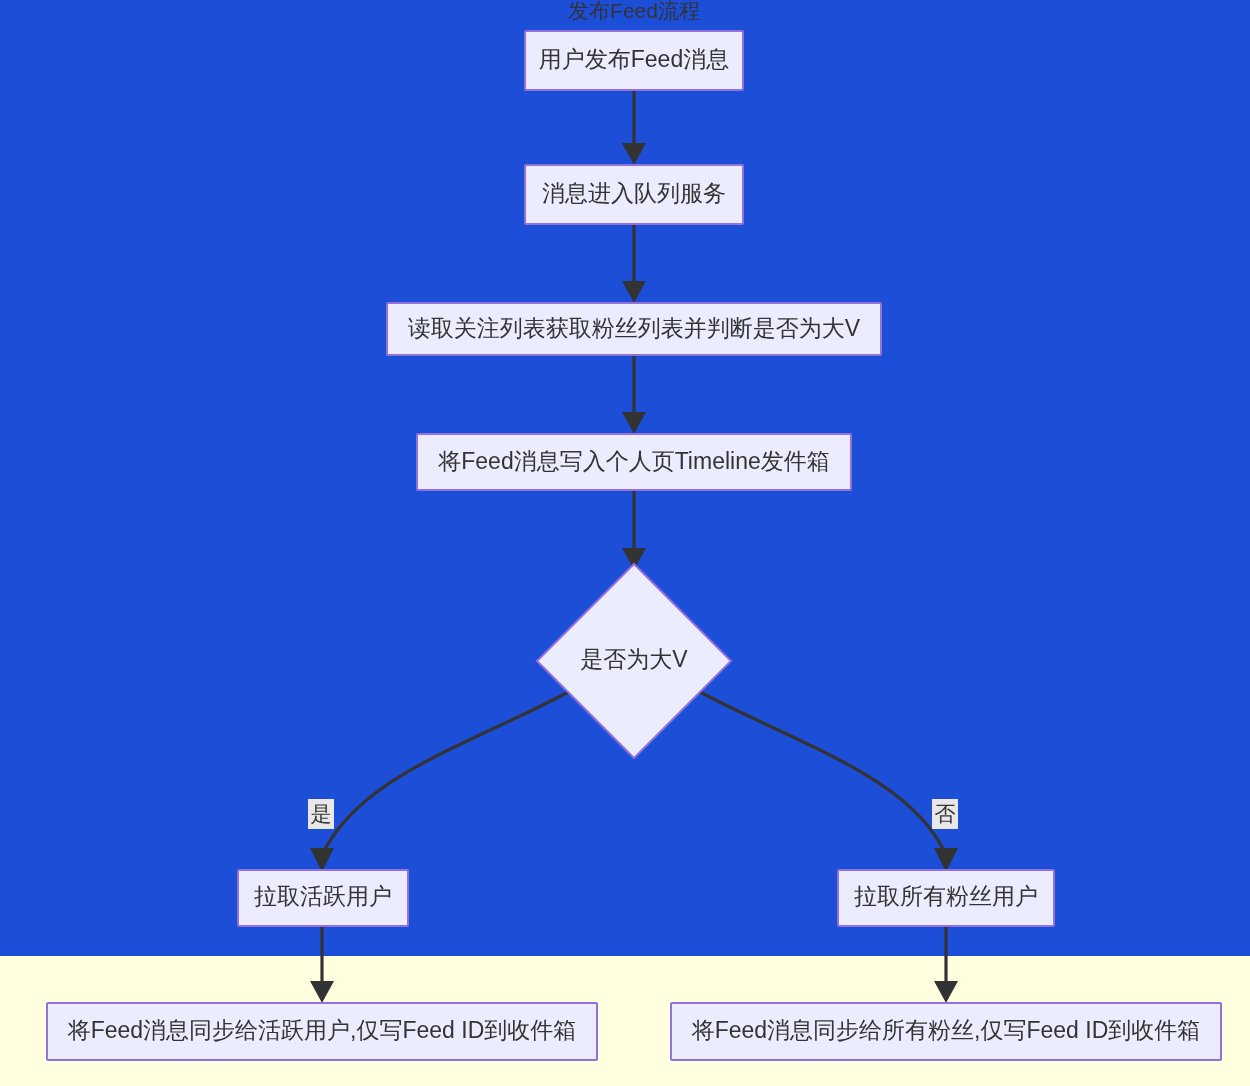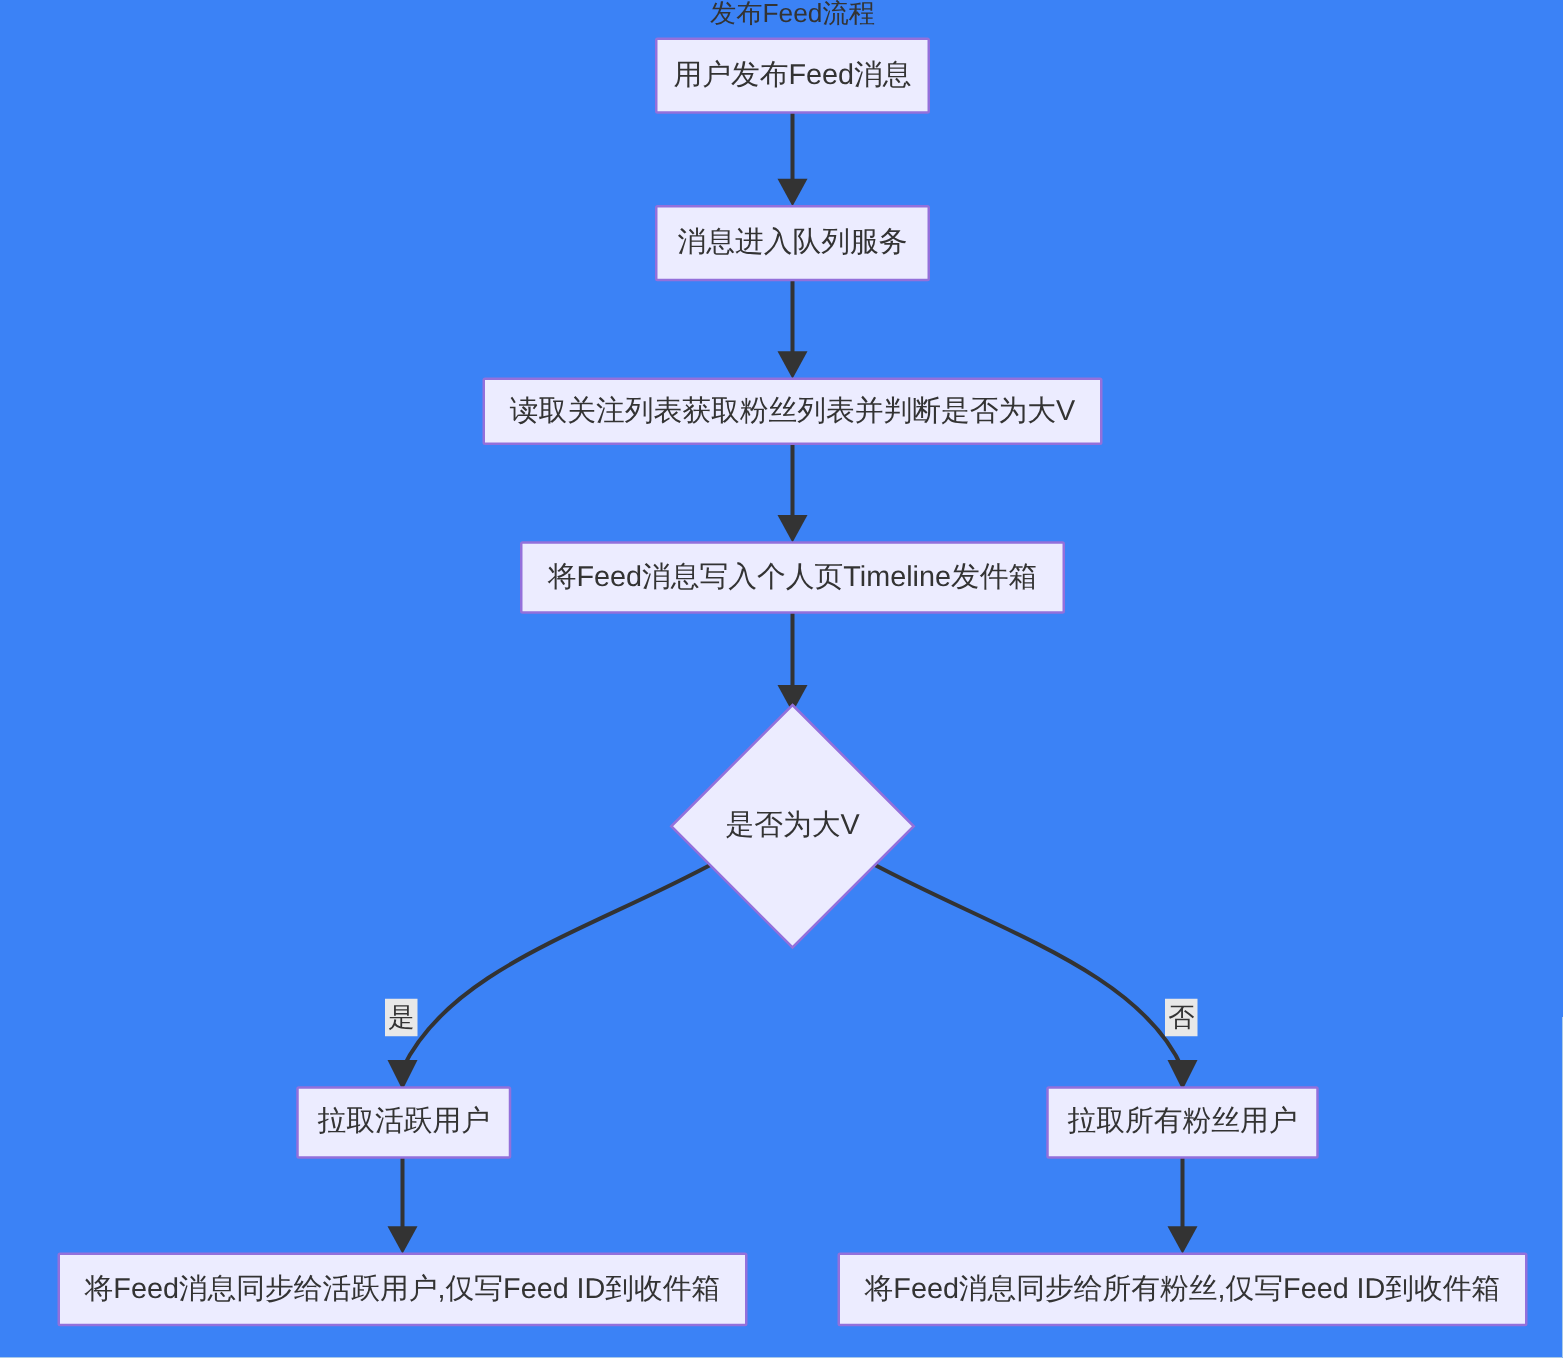--- a/index.html
+++ b/index.html
@@ -10,22 +10,22 @@
   }
   body {
     width: 1250px;
     height: 1086px;
     font-family: "Liberation Sans", "DejaVu Sans", sans-serif;
     overflow: hidden;
   }
   #flowchart-root {
     position: relative;
     width: 1250px;
-    height: 1086px;
-    background: #3b82f6;
+    height: 956px;
+    background: #1d4ed8;
   }
   svg.flow-svg {
     position: absolute;
     top: 0;
     left: 0;
     width: 1250px;
     height: 1086px;
     display: block;
   }
   .node-rect {

